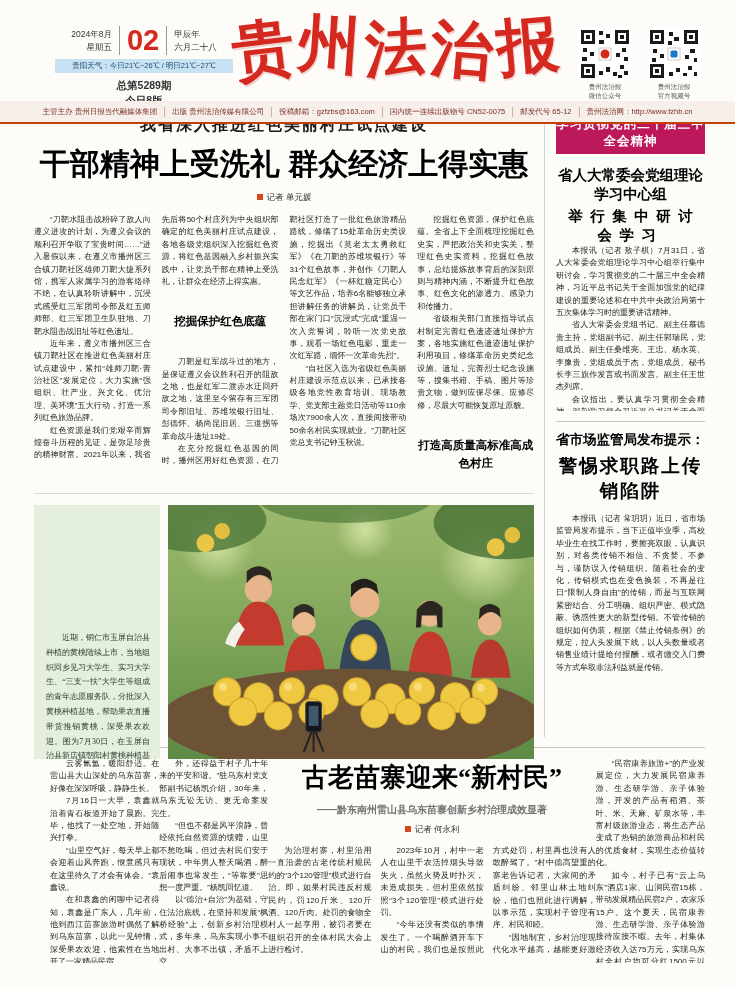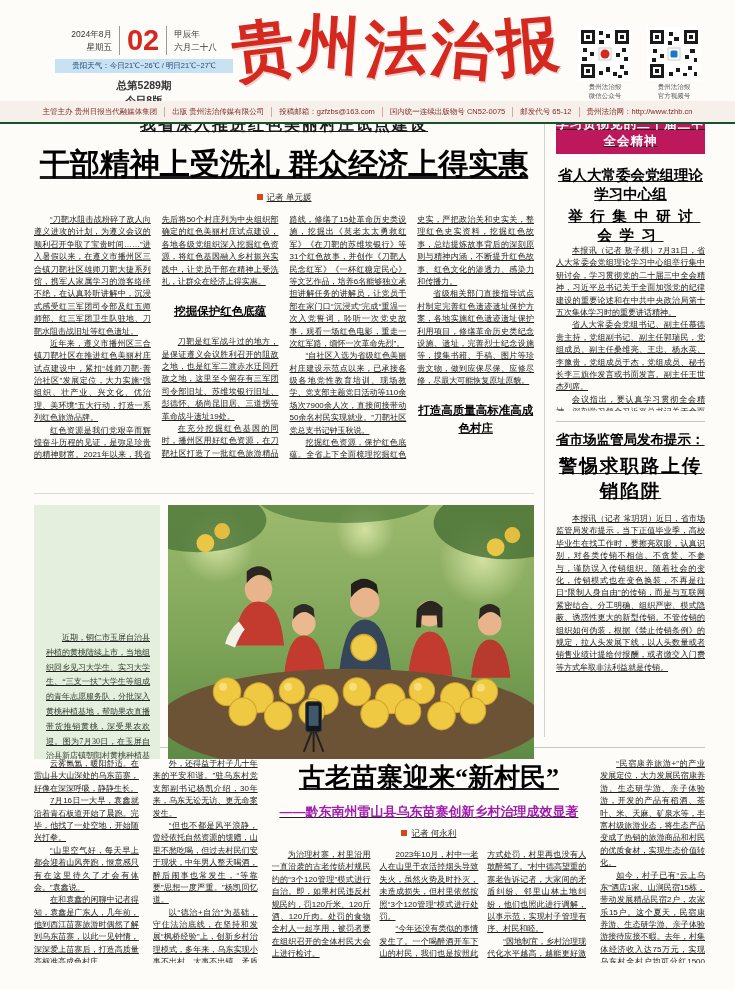--- a/index.html
+++ b/index.html
@@ -1,20 +1,20 @@
 <!DOCTYPE html>
 <html><head>
 <meta charset="utf-8">
 <style>
   * { box-sizing: border-box; margin: 0; padding: 0; }
   html,body { background:#e8e8e8; }
   .page {
     width: 735px; height: 989px; margin: 0 auto; overflow: hidden;
     background: #fdfcf9; position: relative;
-    font-family: "Liberation Sans", sans-serif; color:#1f1f1f;text-decoration:underline;
+    font-family: "Liberation Sans", sans-serif; color:#1f1f1f;
   }
   
   .hdr { position: relative; height: 101px; }
   .dateblock { position:absolute; left:55px; top:26px; width:178px; font-size:8px; color:#333; }
   .date-row { display:flex; align-items:center; justify-content:center; gap:7px; }
   .date-left { text-align:right; line-height:1.5; font-size:8.5px; }
   .day-num { font-size:29px; font-weight:bold; color:#d5281e; padding:0 7px;
              border-left:1px solid #999; border-right:1px solid #999; line-height:1; }
   .date-right { text-align:left; line-height:1.5; font-size:8.5px; }
   .weather { margin-top:4px; background:#c9e2f3; color:#1c4a72; font-size:7.5px;
@@ -27,35 +27,35 @@
   .masthead span:nth-child(1){ transform:rotate(-7deg) translateY(2px);}
   .masthead span:nth-child(2){ transform:rotate(4deg) translateY(-3px);}
   .masthead span:nth-child(3){ transform:rotate(-4deg) skewX(-4deg);}
   .masthead span:nth-child(4){ transform:rotate(5deg) translateY(2px);}
   .masthead span:nth-child(5){ transform:rotate(-5deg) translateY(-2px);}
   .qrs { position:absolute; right:33px; top:27px; display:flex; gap:13px; }
   .qrbox { width:56px; text-align:center; }
   .qrbox svg { width:54px; height:54px; display:block; margin:0 auto; background:#fff; }
   .qrcap { font-size:6.5px; color:#555; line-height:1.35; margin-top:2px; }
   .pubbar { position:absolute; left:0; right:0; top:101px; height:23px; background:#f6efea;
-    border-bottom:2px solid #14532d; display:flex; align-items:center; justify-content:center;
+    border-bottom:2px solid #c2410c; display:flex; align-items:center; justify-content:center;
     font-size:7.5px; color:#7c2d24; }
   .pubbar span { padding:0 7px; border-right:1px solid #d3a9a2; }
   .pubbar span:last-child { border-right:none; }
   
   .content { display:flex; gap:10px; padding:12px 30px 0 34px; height:636px; }
   .left-main { width:500px; }
   .kicker { text-align:center; font-size:16px; font-weight:bold; letter-spacing:2px; color:#1a1a1a; margin-top:2px;}
   .lead-headline { text-align:center; font-size:30px; font-weight:900; letter-spacing:0px; margin:8px 0 2px; color:#000;}
   .byline { text-align:center; font-size:8.5px; color:#333; margin:7px 0 10px; }
   .redsq { display:inline-block; width:6px; height:6px; background:#d5481e; margin-right:4px; }
   .lead-body { height:268px; overflow:hidden; column-count:4; column-gap:11px;
     font-size:8px; line-height:1.55; text-align:justify; color:#222; }
   .lead-body p, .rail-body p, .bcol p, .bmid-cols p { margin:0; text-indent:2em; }
-  h3.subhead { font-size:11.5px; text-align:center; margin:15px 0; color:#000; text-indent:0; }
+  h3.subhead { font-size:11.5px; text-align:center; margin:25px 0; color:#000; text-indent:0; }
   .photo-row { display:flex; gap:8px; border-top:1px solid #d8d8d8; margin-top:11px; padding-top:11px; height:266px; }
   .caption-box { width:126px; background:#e4efdd; padding:126px 10px 10px 12px;
     font-family:"Liberation Serif", serif; font-size:8px; line-height:1.85; color:#2f3b2d;
     text-align:justify; overflow:hidden; }
   .caption-box .cap { text-indent:2em; }
   .photo { flex:1; overflow:hidden; }
   .photo svg { width:100%; height:100%; display:block; }
   
   .right-rail { flex:1; border-left:1px solid #d2d2d2; padding-left:11px; overflow:hidden; }
   .rail-banner { background:#be185d; color:#fff; font-weight:bold; font-size:12.5px;
@@ -65,27 +65,27 @@
   .rail-h1c { font-family:"Liberation Serif", serif; font-size:17.5px; font-weight:bold;
     text-align:center; margin:7px 0 11px; color:#000;}
   .rail-body { font-size:8px; line-height:1.55; text-align:justify; color:#222;}
   .rail-body1 { height:166px; overflow:hidden; }
   .rail-hr { border:none; border-top:1px solid #c4c4c4; margin:10px 0 9px; }
   .rail-h2a { font-size:13.5px; font-weight:bold; margin:2px 0 4px; color:#000;}
   .rail-h2b { font-family:"Liberation Serif", serif; font-size:18.5px; font-weight:bold;
     text-align:center; letter-spacing:2px; margin:2px 0 10px; color:#000;}
   .rail-body2 { height:272px; overflow:hidden; }
   
-  .bottom { margin:10px 30px 0 34px; border-top:1px solid #c8c8c8; padding-top:10px;
-    height:216px; display:flex; gap:14px; overflow:hidden; }
+  .bottom { margin:10px 30px 0 50px; border-top:1px solid #c8c8c8; padding-top:10px;
+    height:216px; display:flex; gap:0; overflow:hidden; }
   .bcol { flex:1; font-size:8px; line-height:1.55; text-align:justify; overflow:hidden; color:#222;}
   .bmid { flex:3; overflow:hidden; }
   .bmid-head { text-align:center; padding:2px 0 9px; }
   .bmid-title { font-family:"Liberation Serif", serif; font-size:26px; font-weight:bold; color:#000; }
-  .bmid-sub { font-size:13px; font-weight:bold; margin-top:8px; color:#a21caf;}
+  .bmid-sub { font-size:10px; font-weight:bold; margin-top:8px; color:#737373;}
   .bmid-byline { font-size:8.5px; margin-top:7px; color:#333;}
   .bmid-cols { column-count:3; column-gap:9px; height:118px; overflow:hidden;
     font-size:8px; line-height:1.55; text-align:justify; color:#222;}
 </style>
 </head>
 <body>
 
 <div class="page">
 
   <div class="hdr">
@@ -338,21 +338,21 @@
           <p>本报讯（记者 常玥玥）近日，省市场监管局发布提示，当下正值毕业季，高校毕业生在找工作时，要擦亮双眼，认真识别，对各类传销不相信、不贪婪、不参与，谨防误入传销组织。随着社会的变化，传销模式也在变色换装，不再是往日“限制人身自由”的传销，而是与互联网紧密结合、分工明确、组织严密、模式隐蔽、诱惑性更大的新型传销。不管传销的组织如何伪装，根据《禁止传销条例》的规定，拉人头发展下线，以人头数量或者销售业绩计提给付报酬，或者缴交入门费等方式牟取非法利益就是传销。</p>
         </div>
     </div>
   </div>
 
   <div class="bottom">
     <div class="bcol">
         <p>云雾氤氲，暖阳舒适。在雷山县大山深处的乌东苗寨，好像在深深呼吸，静静生长。</p>
         <p>7月16日一大早，袁鑫就沿着青石板道开始了晨跑。完毕，他找了一处空地，开始随兴打拳。</p>
         <p>“山里空气好，每天早上都会迎着山风奔跑，惬意感只有在这里待久了才会有体会。”袁鑫说。</p>
-        <p>在和袁鑫的闲聊中记者得知，袁鑫是广东人，几年前，他到西江苗寨旅游时偶然了解到乌东苗寨，以此一见钟情，深深爱上苗寨后，打造高质量高标准高成色村庄。</p>
+        <p>在和袁鑫的闲聊中记者得知，袁鑫是广东人，几年前，他到西江苗寨旅游时偶然了解到乌东苗寨，以此一见钟情，深受果农欢迎，他索性在当地开了一家精品民宿。</p>
       </div>
     <div class="bcol">
         <p>外，还得益于村子几十年来的平安和谐。”驻乌东村党支部副书记杨凯介绍，30年来，乌东无讼无访、更无命案发生。</p>
         <p>“但也不都是风平浪静，曾经依托自然资源的馈赠，山里不愁吃喝，但过去村民们安于现状，中年男人整天喝酒，醉后闹事也常发生，“等靠要”思想一度严重。”杨凯回忆道。</p>
         <p>以“德治+自治”为基础，守住法治底线，在坚持和发展“枫桥经验”上，创新乡村治理模式，多年来，乌东实现小事不出村、大事不出镇，矛盾不上交。</p>
       </div>
     <div class="bmid">
       <div class="bmid-head">
         <div class="bmid-title">古老苗寨迎来“新村民”</div>
         <div class="bmid-sub">——黔东南州雷山县乌东苗寨创新乡村治理成效显著</div>

